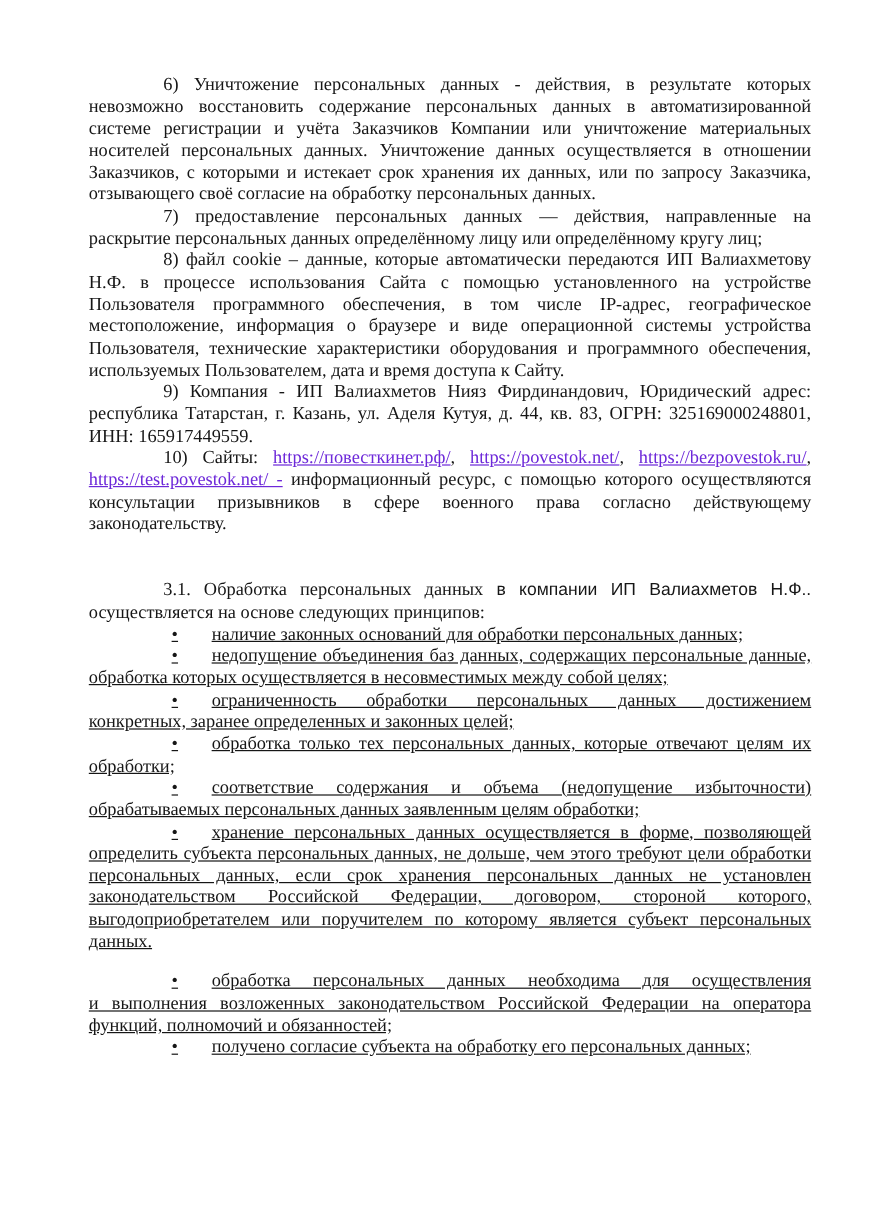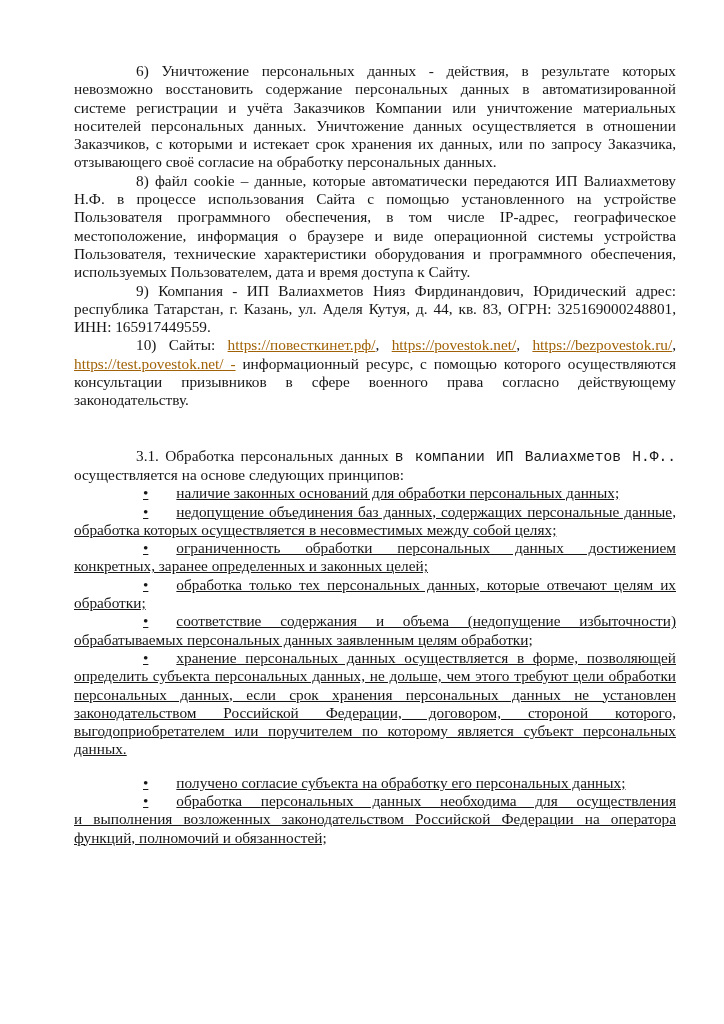--- a/index.html
+++ b/index.html
@@ -30,43 +30,44 @@
     font-weight: bold;
   }
   p.bullet {
     margin: 0;
     text-align: justify;
     text-indent: 69px;
     text-decoration: underline;
   }
   .bdot { display: inline; }
   .bgap { display: inline-block; width: 28px; }
-  .seg-sans { font-family: Liberation Mono, monospace; font-size: 14.6px; }
+  .seg-sans { font-family: Liberation Sans, sans-serif; font-size: 14.6px; }
   a.doc-link {
-    color: #a16207;
+    color: #6d28d9;
     text-decoration: underline;
     cursor: pointer;
   }
   .gap-lg { height: 37px; }
   .gap-md { height: 15px; }
 </style>
 </head>
 <body>
 
 <div class="page">
   <div class="doc-body">
       <p class="para"><span class="seg-serif">6) Уничтожение персональных данных - действия, в результате которых невозможно восстановить содержание персональных данных в автоматизированной системе регистрации и учёта Заказчиков Компании или уничтожение материальных носителей персональных данных. Уничтожение данных осуществляется в отношении Заказчиков, с которыми и истекает срок хранения их данных, или по запросу Заказчика, отзывающего своё согласие на обработку персональных данных.</span></p>
+      <p class="para"><span class="seg-serif">7) предоставление персональных данных — действия, направленные на раскрытие персональных данных определённому лицу или определённому кругу лиц;</span></p>
       <p class="para"><span class="seg-serif">8) файл cookie – данные, которые автоматически передаются ИП Валиахметову Н.Ф. в процессе использования Сайта с помощью установленного на устройстве Пользователя программного обеспечения, в том числе IP-адрес, географическое местоположение, информация о браузере и виде операционной системы устройства Пользователя, технические характеристики оборудования и программного обеспечения, используемых Пользователем, дата и время доступа к Сайту.</span></p>
       <p class="para"><span class="seg-serif">9) Компания - ИП Валиахметов Нияз Фирдинандович, Юридический адрес: республика Татарстан, г. Казань, ул. Аделя Кутуя, д. 44, кв. 83, ОГРН: 325169000248801, ИНН: 165917449559.</span></p>
       <p class="para"><span class="seg-serif">10) Сайты: </span><a class="doc-link">https://повесткинет.рф/</a><span class="seg-serif">, </span><a class="doc-link">https://povestok.net/</a><span class="seg-serif">, </span><a class="doc-link">https://bezpovestok.ru/</a><span class="seg-serif">, </span><a class="doc-link">https://test.povestok.net/ -</a><span class="seg-serif"> информационный ресурс, с помощью которого осуществляются консультации призывников в сфере военного права согласно действующему законодательству.</span></p>
       <div class="gap-lg"></div>
       <p class="para"><span class="seg-serif">3.1. Обработка персональных данных </span><span class="seg-sans">в&nbsp;компании ИП Валиахметов Н.Ф..</span><span class="seg-serif"> осуществляется на основе следующих принципов:</span></p>
       <p class="bullet"><span class="bdot">•</span><span class="bgap"></span><span class="seg-serif">наличие законных оснований для обработки персональных данных;</span></p>
       <p class="bullet"><span class="bdot">•</span><span class="bgap"></span><span class="seg-serif">недопущение объединения баз данных, содержащих персональные данные, обработка которых осуществляется в несовместимых между собой целях;</span></p>
       <p class="bullet"><span class="bdot">•</span><span class="bgap"></span><span class="seg-serif">ограниченность обработки персональных данных достижением конкретных, заранее определенных и законных целей;</span></p>
       <p class="bullet"><span class="bdot">•</span><span class="bgap"></span><span class="seg-serif">обработка только тех персональных данных, которые отвечают целям их обработки;</span></p>
       <p class="bullet"><span class="bdot">•</span><span class="bgap"></span><span class="seg-serif">соответствие содержания и&nbsp;объема (недопущение избыточности) обрабатываемых персональных данных заявленным целям обработки;</span></p>
       <p class="bullet"><span class="bdot">•</span><span class="bgap"></span><span class="seg-serif">хранение персональных данных осуществляется в&nbsp;форме, позволяющей определить субъекта персональных данных, не дольше, чем этого требуют цели обработки персональных данных, если срок хранения персональных данных не&nbsp;установлен законодательством Российской Федерации, договором, стороной которого, выгодоприобретателем или поручителем по&nbsp;которому является субъект персональных данных.</span></p>
       <div class="gap-md"></div>
+      <p class="bullet"><span class="bdot">•</span><span class="bgap"></span><span class="seg-serif">обработка персональных данных необходима для осуществления и&nbsp;выполнения возложенных законодательством Российской Федерации на&nbsp;оператора функций, полномочий и обязанностей;</span></p>
       <p class="bullet"><span class="bdot">•</span><span class="bgap"></span><span class="seg-serif">получено согласие субъекта на обработку его персональных данных;</span></p>
-      <p class="bullet"><span class="bdot">•</span><span class="bgap"></span><span class="seg-serif">обработка персональных данных необходима для осуществления и&nbsp;выполнения возложенных законодательством Российской Федерации на&nbsp;оператора функций, полномочий и обязанностей;</span></p>
     </div>
 </div>
 
 </body></html>

